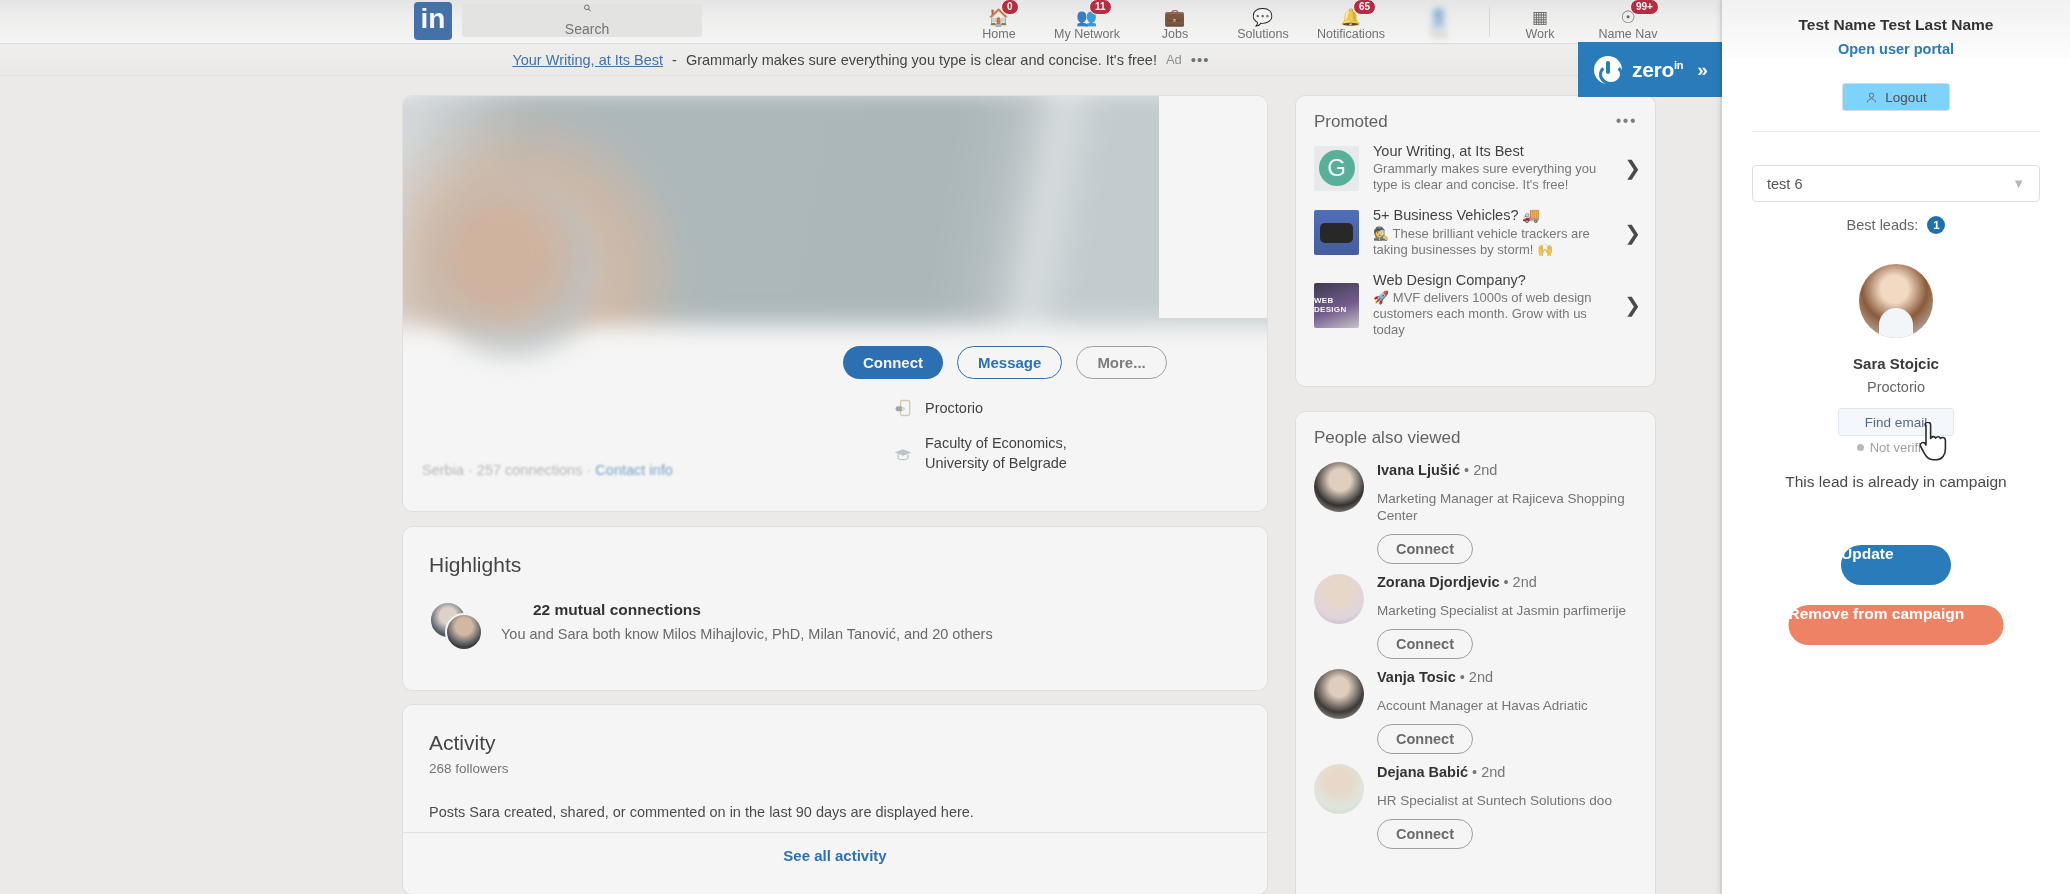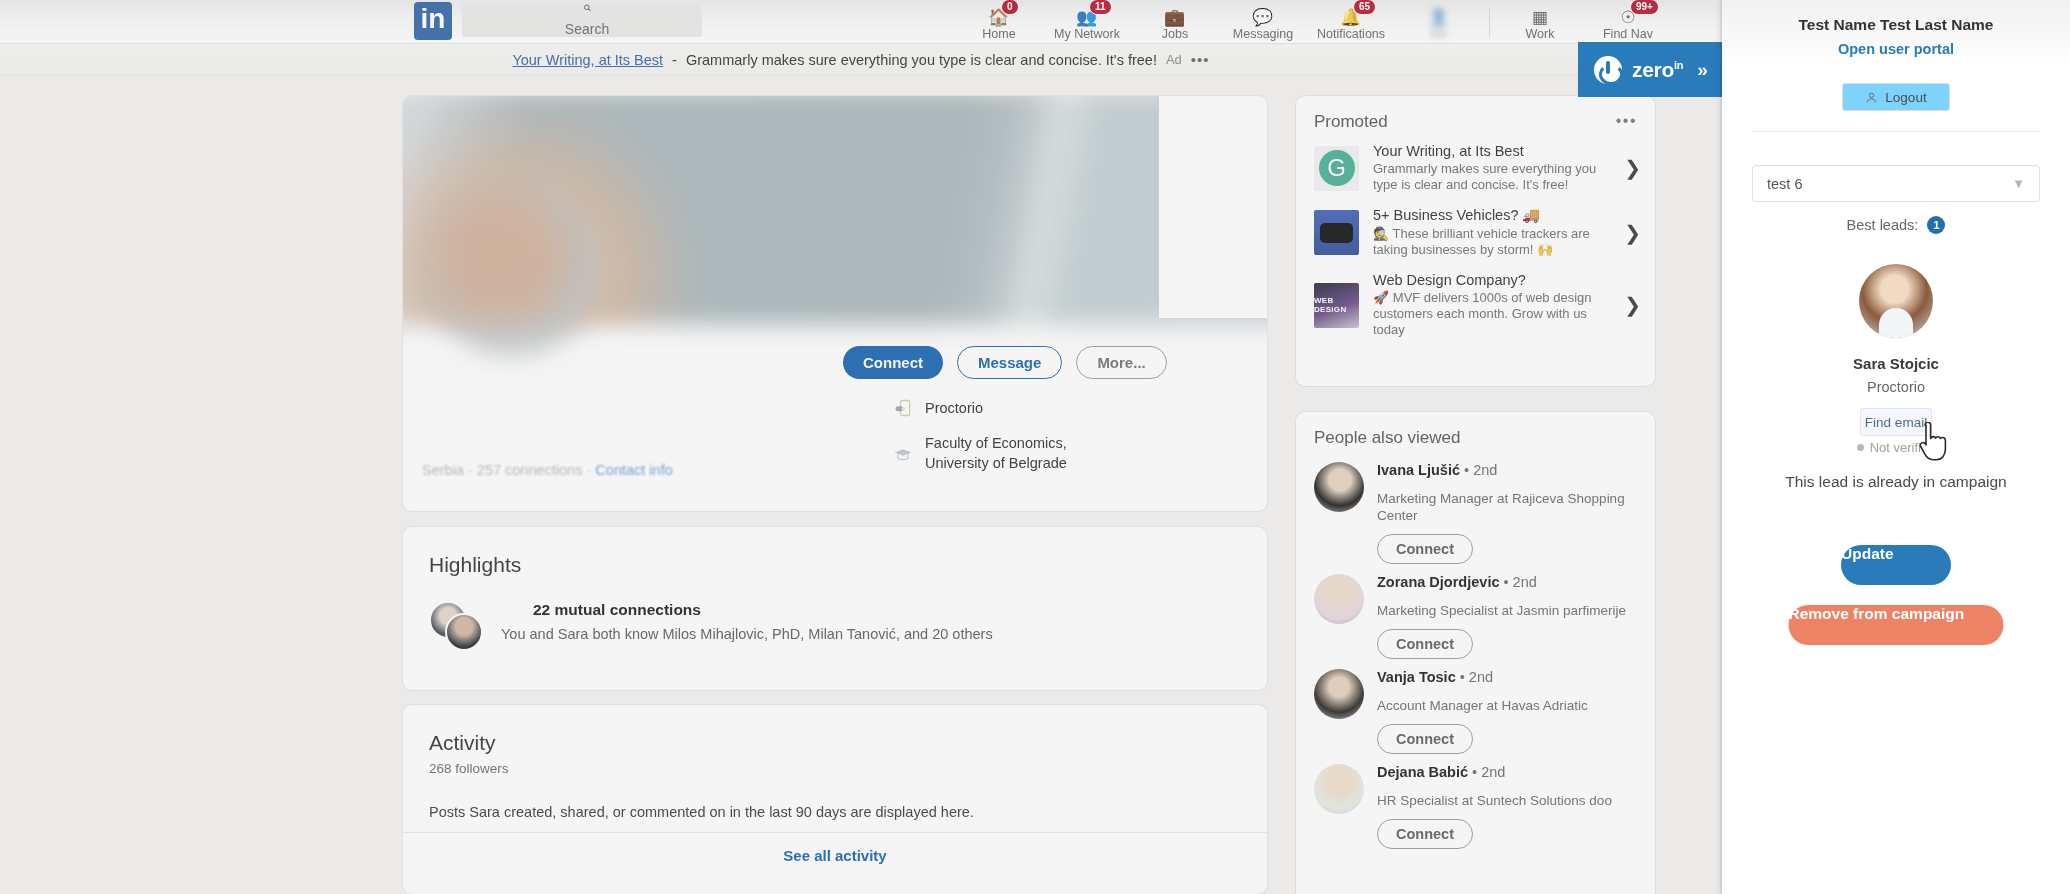--- a/index.html
+++ b/index.html
@@ -275,21 +275,21 @@
   .lead-name {
     position: absolute; top: 355px; left: 0; right: 0; text-align: center;
     font-size: 15px; font-weight: bold; color: #3a3a3a;
   }
   .lead-company {
     position: absolute; top: 379px; left: 0; right: 0; text-align: center;
     font-size: 14.5px; color: #666;
   }
   .find-email {
     position: absolute; top: 408px; left: 50%; transform: translateX(-50%);
-    width: 72px; height: 28px; background: #f4f7fb; border: 1px solid #e1e7ef;
+    width: 116px; height: 28px; background: #f4f7fb; border: 1px solid #e1e7ef;
     border-radius: 3px; display: flex; align-items: center; justify-content: center;
     font-size: 13.5px; color: #55698c; cursor: pointer;
   }
   .not-verified {
     position: absolute; top: 440px; left: 0; right: 0; text-align: center;
     font-size: 13px; color: #a0a0a0;
   }
   .not-verified .dot {
     display: inline-block; width: 7px; height: 7px; border-radius: 50%;
     background: #b9b9b9; margin-right: 6px; vertical-align: 1px;
@@ -344,40 +344,40 @@
           <span class="glyph">👥</span>
           <span class="nav-badge">11</span>
           <span>My Network</span>
         </div>
         <div class="nav-item">
           <span class="glyph">💼</span>
           <span>Jobs</span>
         </div>
         <div class="nav-item">
           <span class="glyph">💬</span>
-          <span>Messaging</span>
+          <span>Solutions</span>
         </div>
         <div class="nav-item">
           <span class="glyph">🔔</span>
           <span class="nav-badge">65</span>
           <span>Notifications</span>
         </div>
         <div class="nav-item blurred">
           <span class="glyph">👤</span>
           <span>Me</span>
         </div>
         <div class="nav-sep"></div>
         <div class="nav-item">
           <span class="glyph">▦</span>
           <span>Work</span>
         </div>
         <div class="nav-item">
           <span class="glyph">☉</span>
           <span class="nav-badge">99+</span>
-          <span>Find Nav</span>
+          <span>Name Nav</span>
         </div>
       </div>
     </div>
 
     <div class="li-adbar">
       <span class="adlink">Your Writing, at Its Best</span>
       <span>-</span>
       <span>Grammarly makes sure everything you type is clear and concise. It's free!</span>
       <span class="adtag">Ad</span>
       <span class="dots">•••</span>

